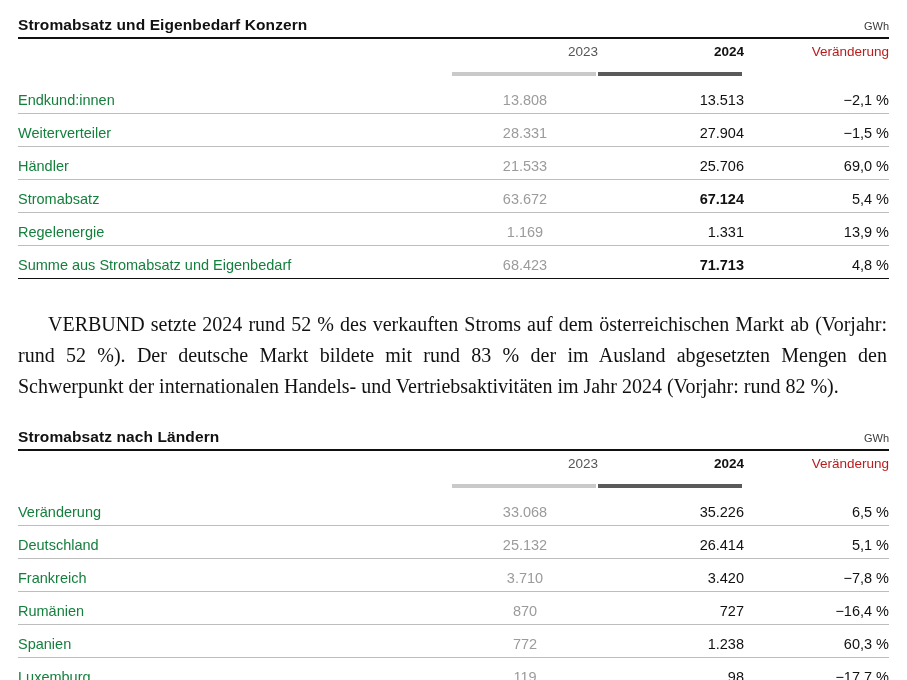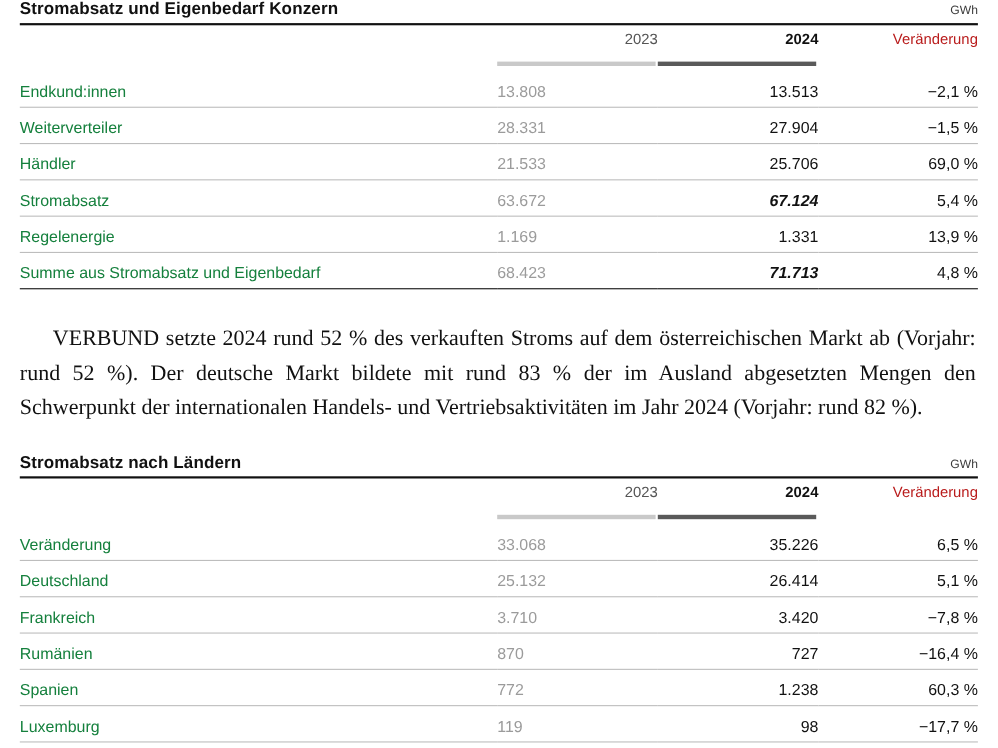--- a/index.html
+++ b/index.html
@@ -12,21 +12,21 @@
     background: #ffffff;
     font-family: "Liberation Sans", sans-serif;
     color: #1a1a1a;
     overflow: hidden;
   }
   .page {
     width: 907px;
     height: 680px;
     position: relative;
     box-sizing: border-box;
-    padding: 0 18px;
+    padding: 16px 18px;
   }
 
   
   .section-head {
     display: flex;
     align-items: baseline;
     justify-content: space-between;
     border-bottom: 2px solid #111111;
     padding-bottom: 3px;
     margin-bottom: 0;
@@ -91,42 +91,42 @@
   tbody tr.total td {
     border-bottom: 1px solid #111111;
     margin-top: 12px;
   }
   td.lbl {
     text-align: left;
     padding-left: 2px;
     color: #15803d;
   }
   td.prev {
-    text-align: left;
+    text-align: center;
     color: #9b9b9b;
     padding-right: 4px;
   }
   td.curr {
     text-align: right;
     color: #111111;
     padding-right: 4px;
   }
   td.delta {
     text-align: right;
     color: #111111;
     padding-right: 2px;
   }
   tr.total td.curr, tr.total td.lbl,
   tr.total-last td.curr {
     font-weight: bold;
   }
   tr.total td.lbl { font-weight: normal; }
 
   
-  tr.bold-curr td.curr { font-weight: bold; font-style: italic; }
+  tr.bold-curr td.curr { font-weight: bold; }
 
   
   .para {
     font-family: "Liberation Serif", serif;
     font-size: 20px;
     line-height: 1.55;
     text-align: justify;
     color: #111111;
     margin: 30px 0 26px 0;
     text-indent: 30px;

